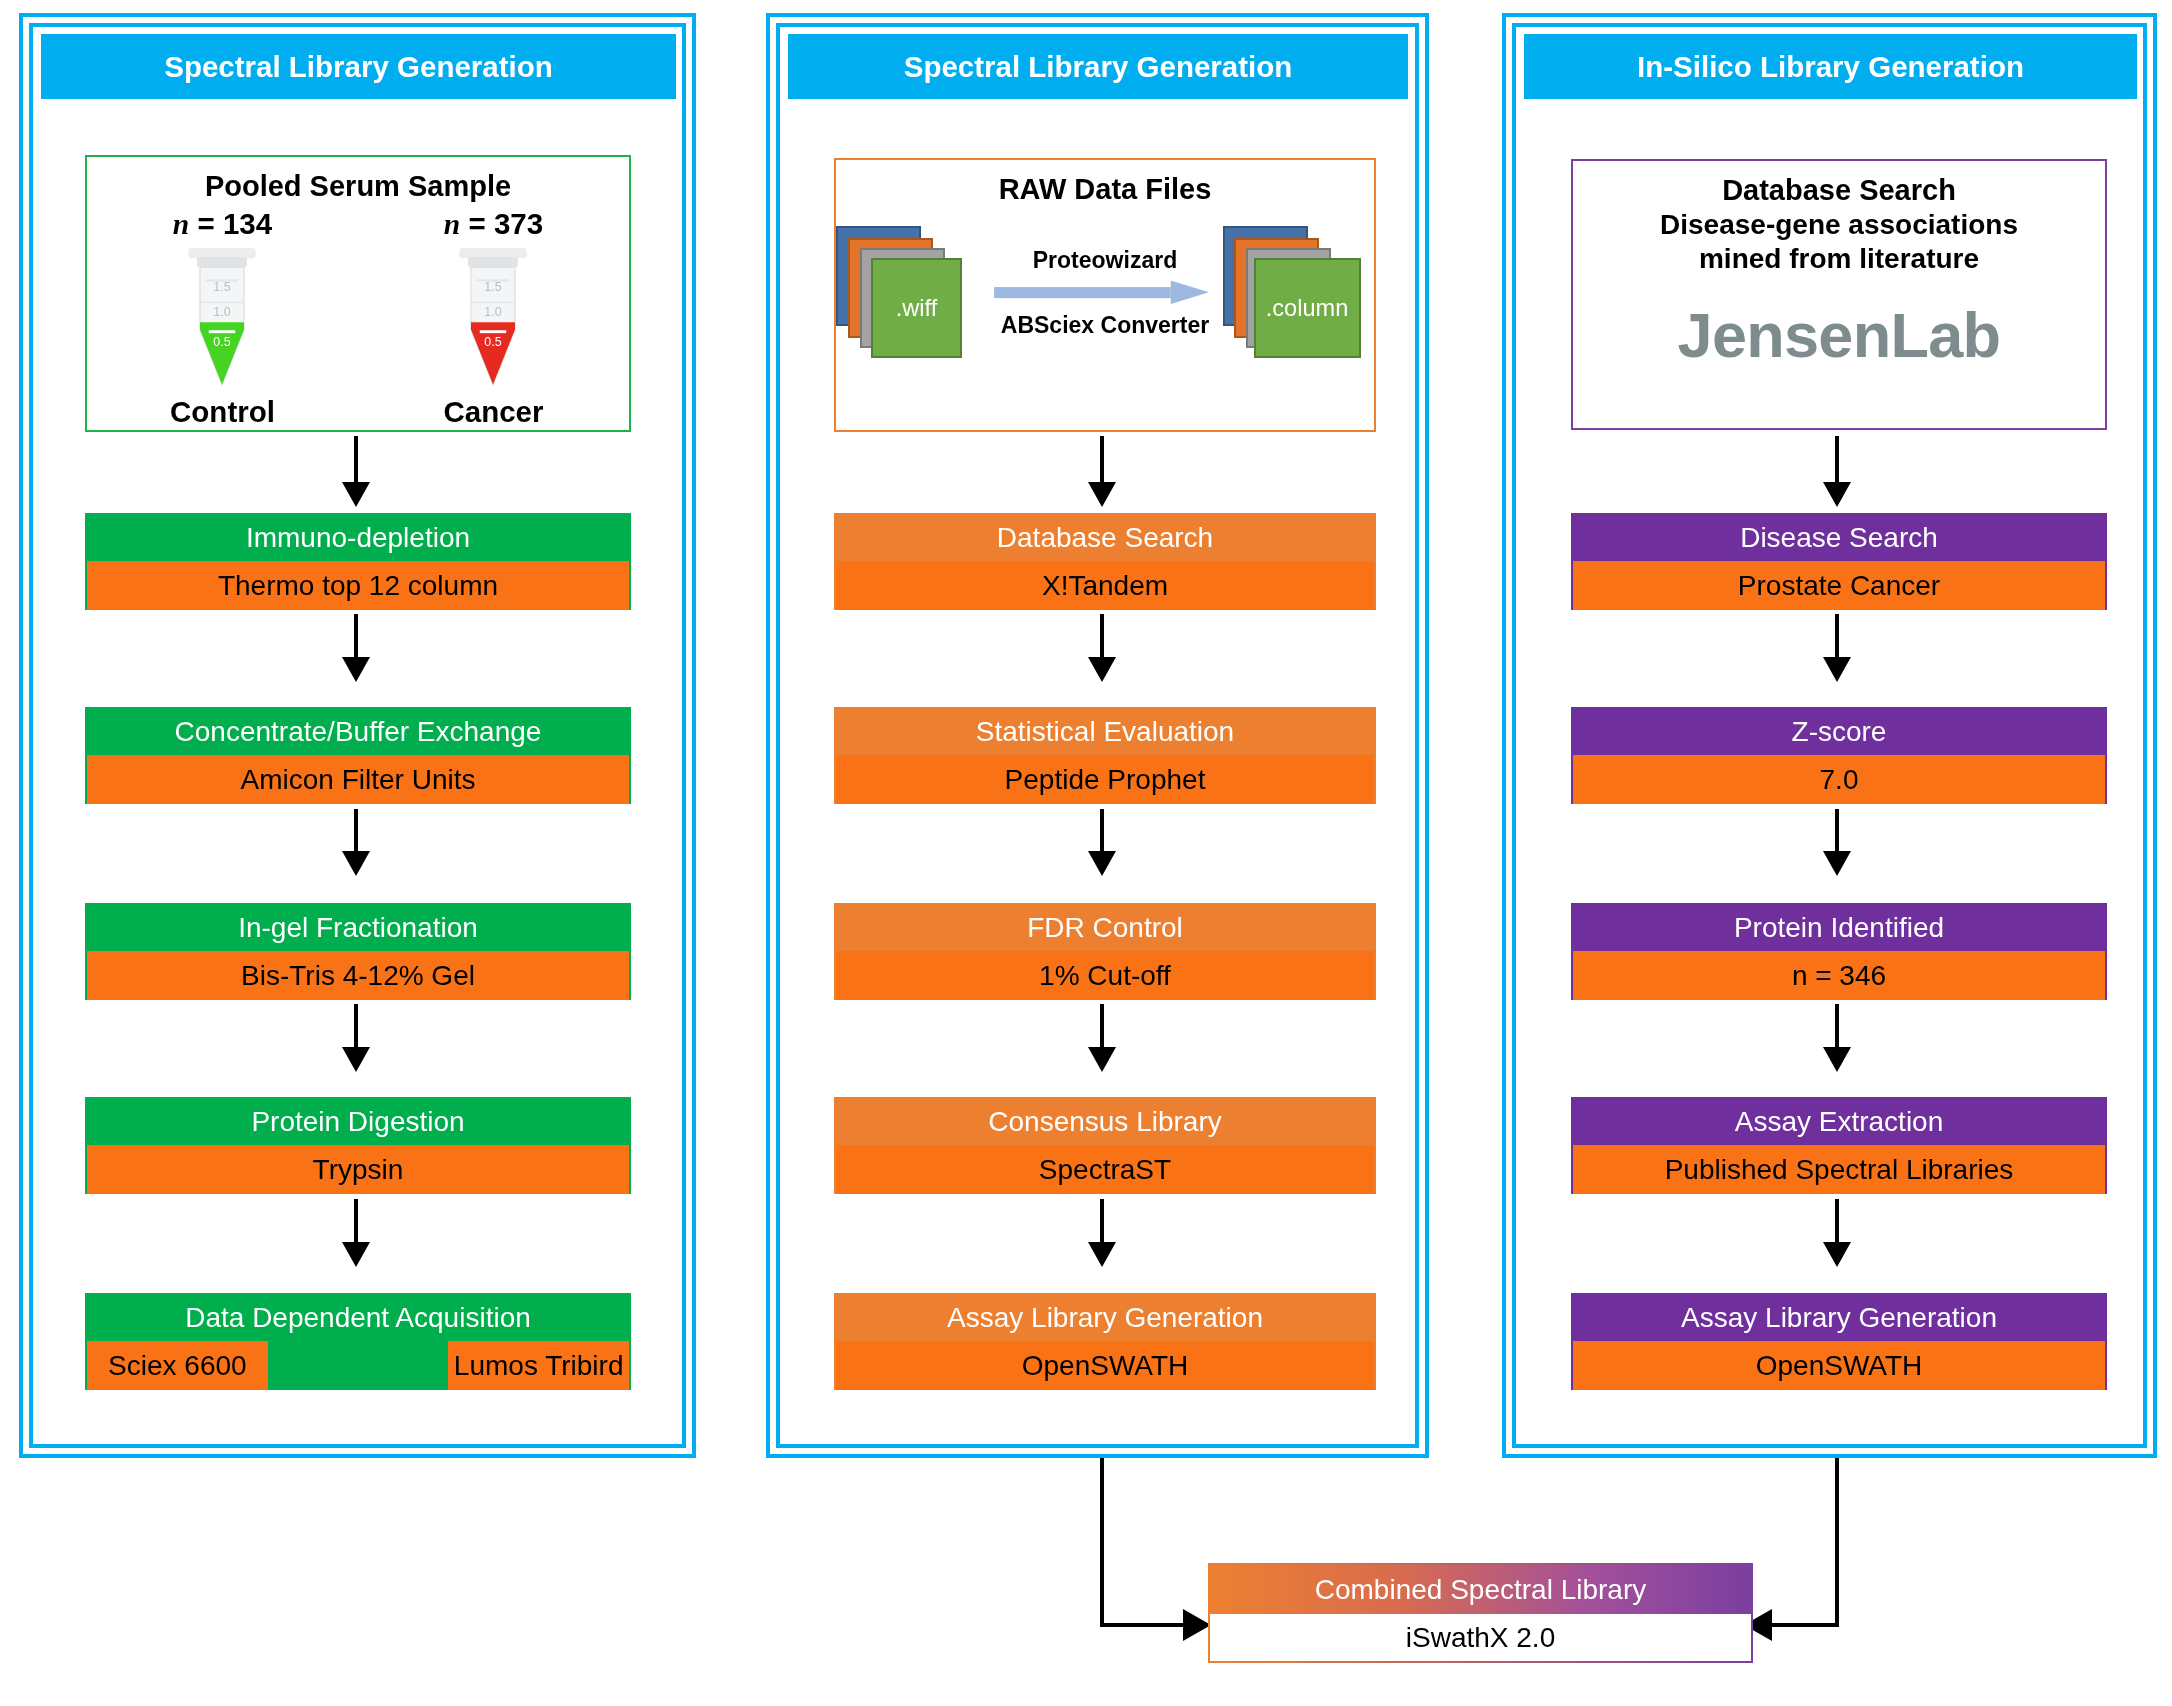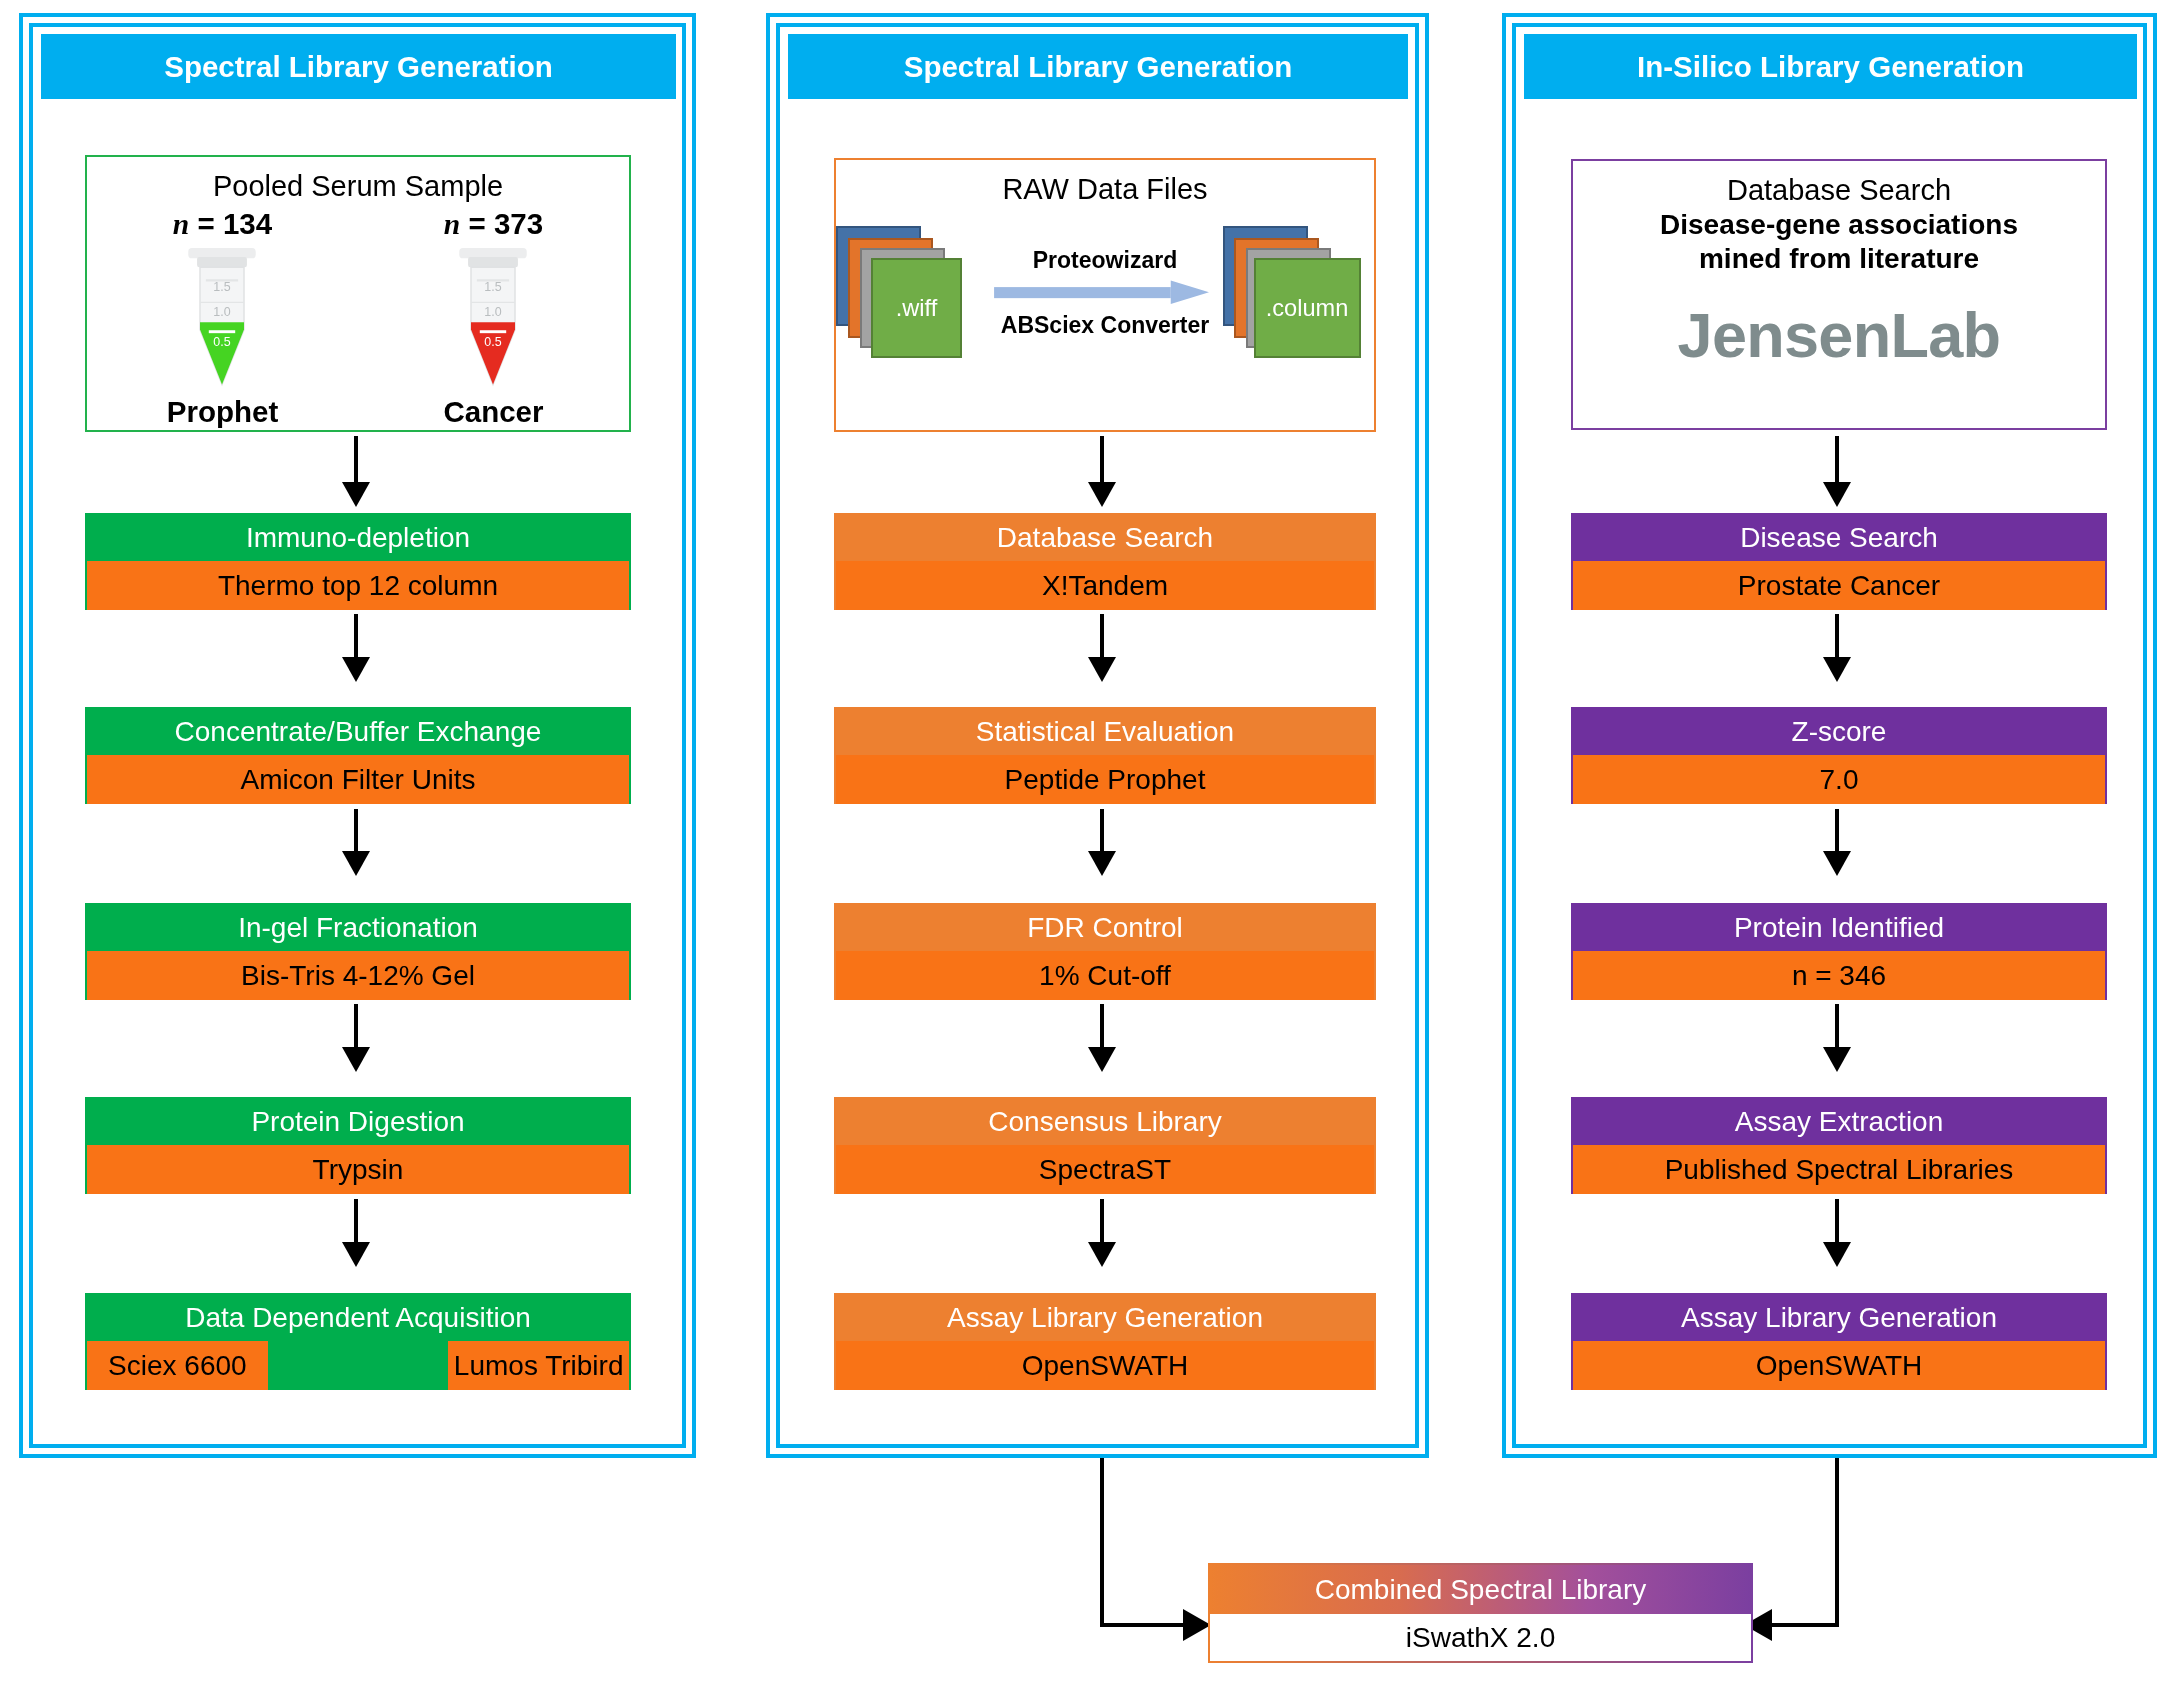--- a/index.html
+++ b/index.html
@@ -72,21 +72,21 @@
   
   .panel{
     position:absolute;box-sizing:border-box;
     background:#ffffff;border:2.9px solid #000;
   }
   .panel.green{border-color:#22B24C;}
   .panel.orange{border-color:#ED8030;}
   .panel.purple{border-color:#7B3FA0;}
 
   .panel-title{
-    text-align:center;color:#000;font-size:29px;font-weight:normal;
+    text-align:center;color:#000;font-size:29px;font-weight:bold;
     margin-top:11.8px;line-height:1.22;
   }
   .panel-sub{
     text-align:center;color:#000;font-size:28px;line-height:1.22;font-weight:bold;
   }
 
   
   .tube-row{display:flex;justify-content:space-around;margin-top:2.9px;}
   .tube-cell{display:flex;flex-direction:column;align-items:center;width:45%;}
   .tube-n{font-size:29.5px;font-weight:bold;margin-bottom:4.4px;}
@@ -171,21 +171,21 @@
         <rect x="26" y="16" width="68" height="14" rx="3" fill="#E1E3E4"></rect>
         <path d="M30 30 H90 V115 L60 190 L30 115 Z" fill="#F4F5F6" stroke="#E0E2E3" stroke-width="2"></path>
         <path d="M30 105 H90 V115 L60 190 L30 115 Z" fill="#45D422"></path>
         <text x="60" y="62" font-size="17" fill="#B9BDBF" text-anchor="middle" font-family="Liberation Sans, sans-serif">1.5</text>
         <text x="60" y="96" font-size="17" fill="#B9BDBF" text-anchor="middle" font-family="Liberation Sans, sans-serif">1.0</text>
         <line x1="42" y1="118" x2="78" y2="118" stroke="#ffffff" stroke-width="4"></line>
         <text x="60" y="137" font-size="17" fill="#ffffff" text-anchor="middle" font-family="Liberation Sans, sans-serif">0.5</text>
         <line x1="38" y1="48" x2="82" y2="48" stroke="#E3E5E6" stroke-width="3"></line>
         <line x1="30" y1="78" x2="90" y2="78" stroke="#E3E5E6" stroke-width="2"></line>
       </svg>
-      <div class="tube-label">Prophet</div>
+      <div class="tube-label">Control</div>
     </div>
 
     <div class="tube-cell">
       <div class="tube-n"><i>n</i> = 373</div>
       <svg width="88" height="147" viewBox="0 0 120 200">
         <rect x="14" y="4" width="92" height="14" rx="5" fill="#ECEDEE"></rect>
         <rect x="26" y="16" width="68" height="14" rx="3" fill="#E1E3E4"></rect>
         <path d="M30 30 H90 V115 L60 190 L30 115 Z" fill="#F4F5F6" stroke="#E0E2E3" stroke-width="2"></path>
         <path d="M30 105 H90 V115 L60 190 L30 115 Z" fill="#E52B20"></path>
         <text x="60" y="62" font-size="17" fill="#B9BDBF" text-anchor="middle" font-family="Liberation Sans, sans-serif">1.5</text>

